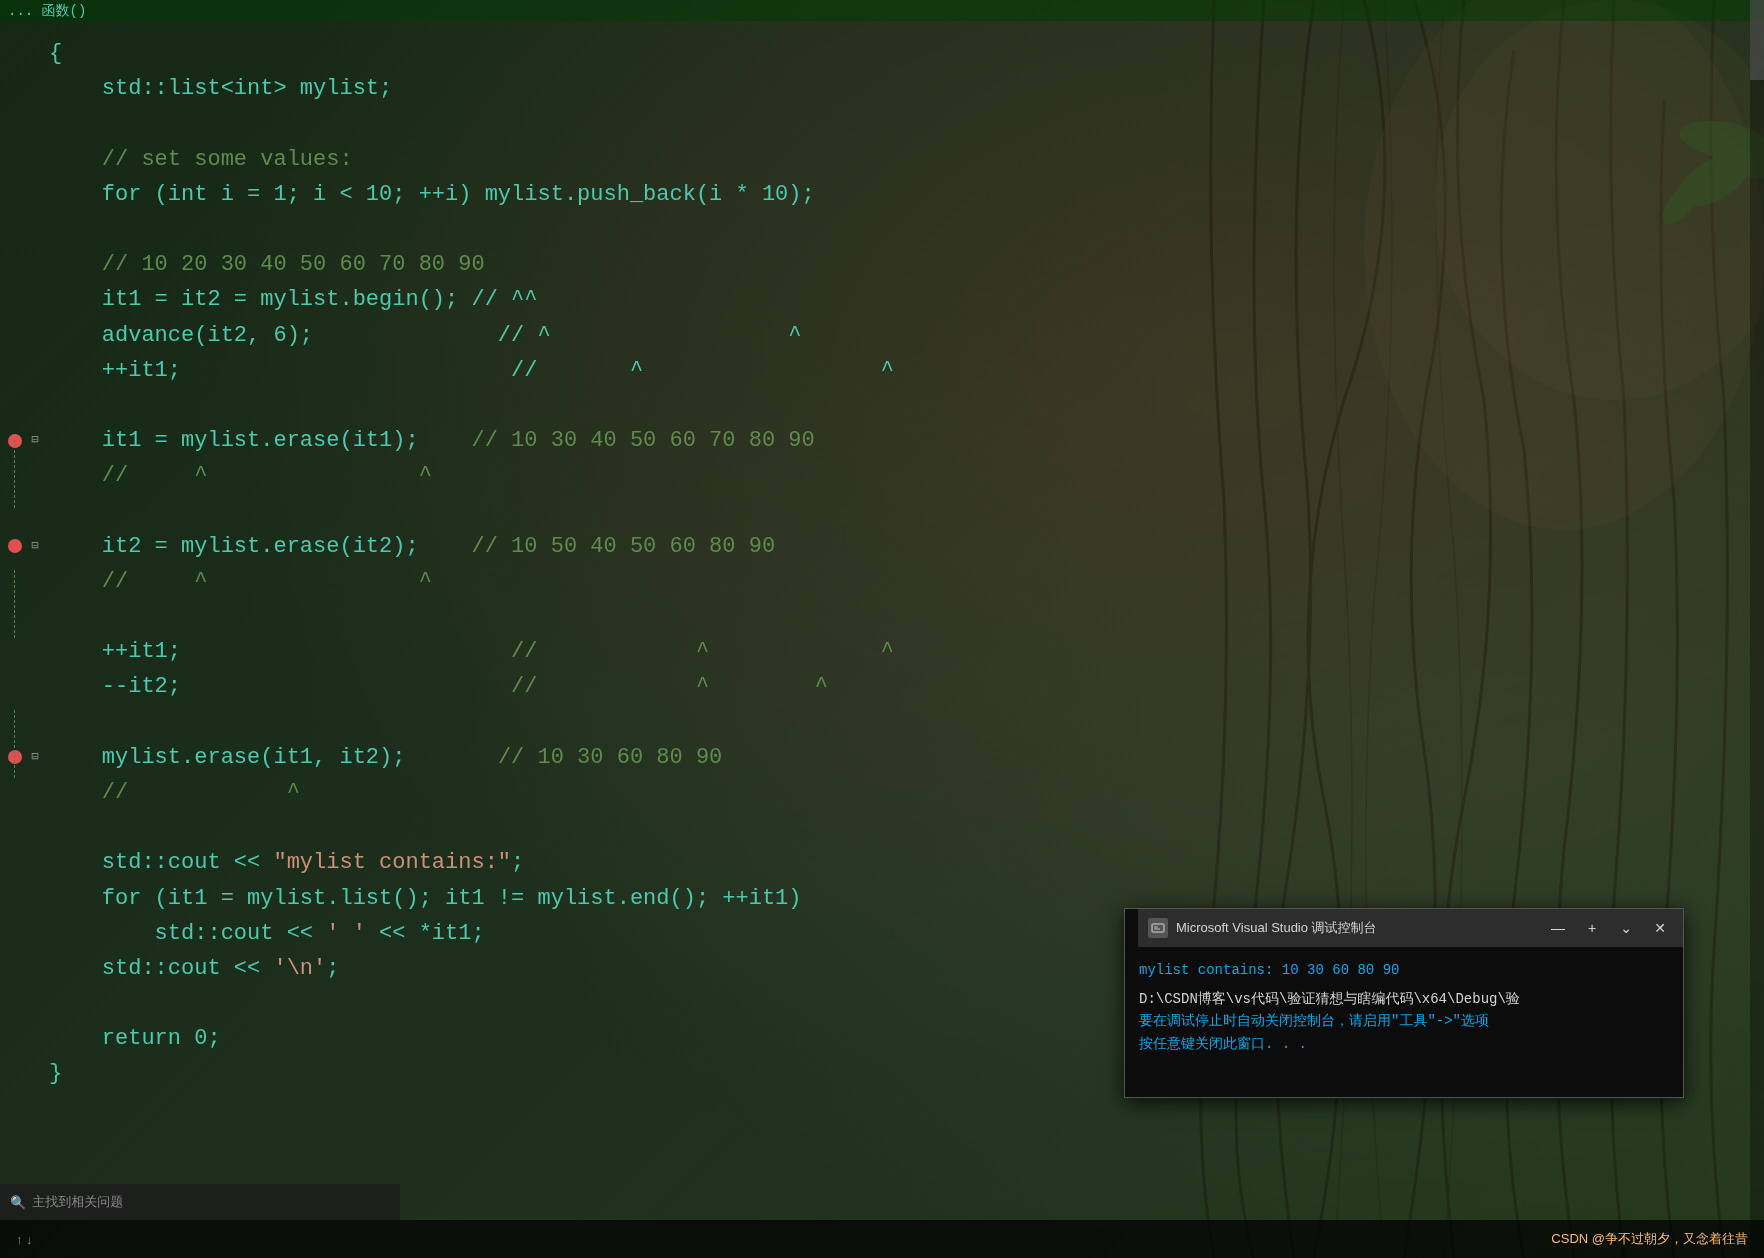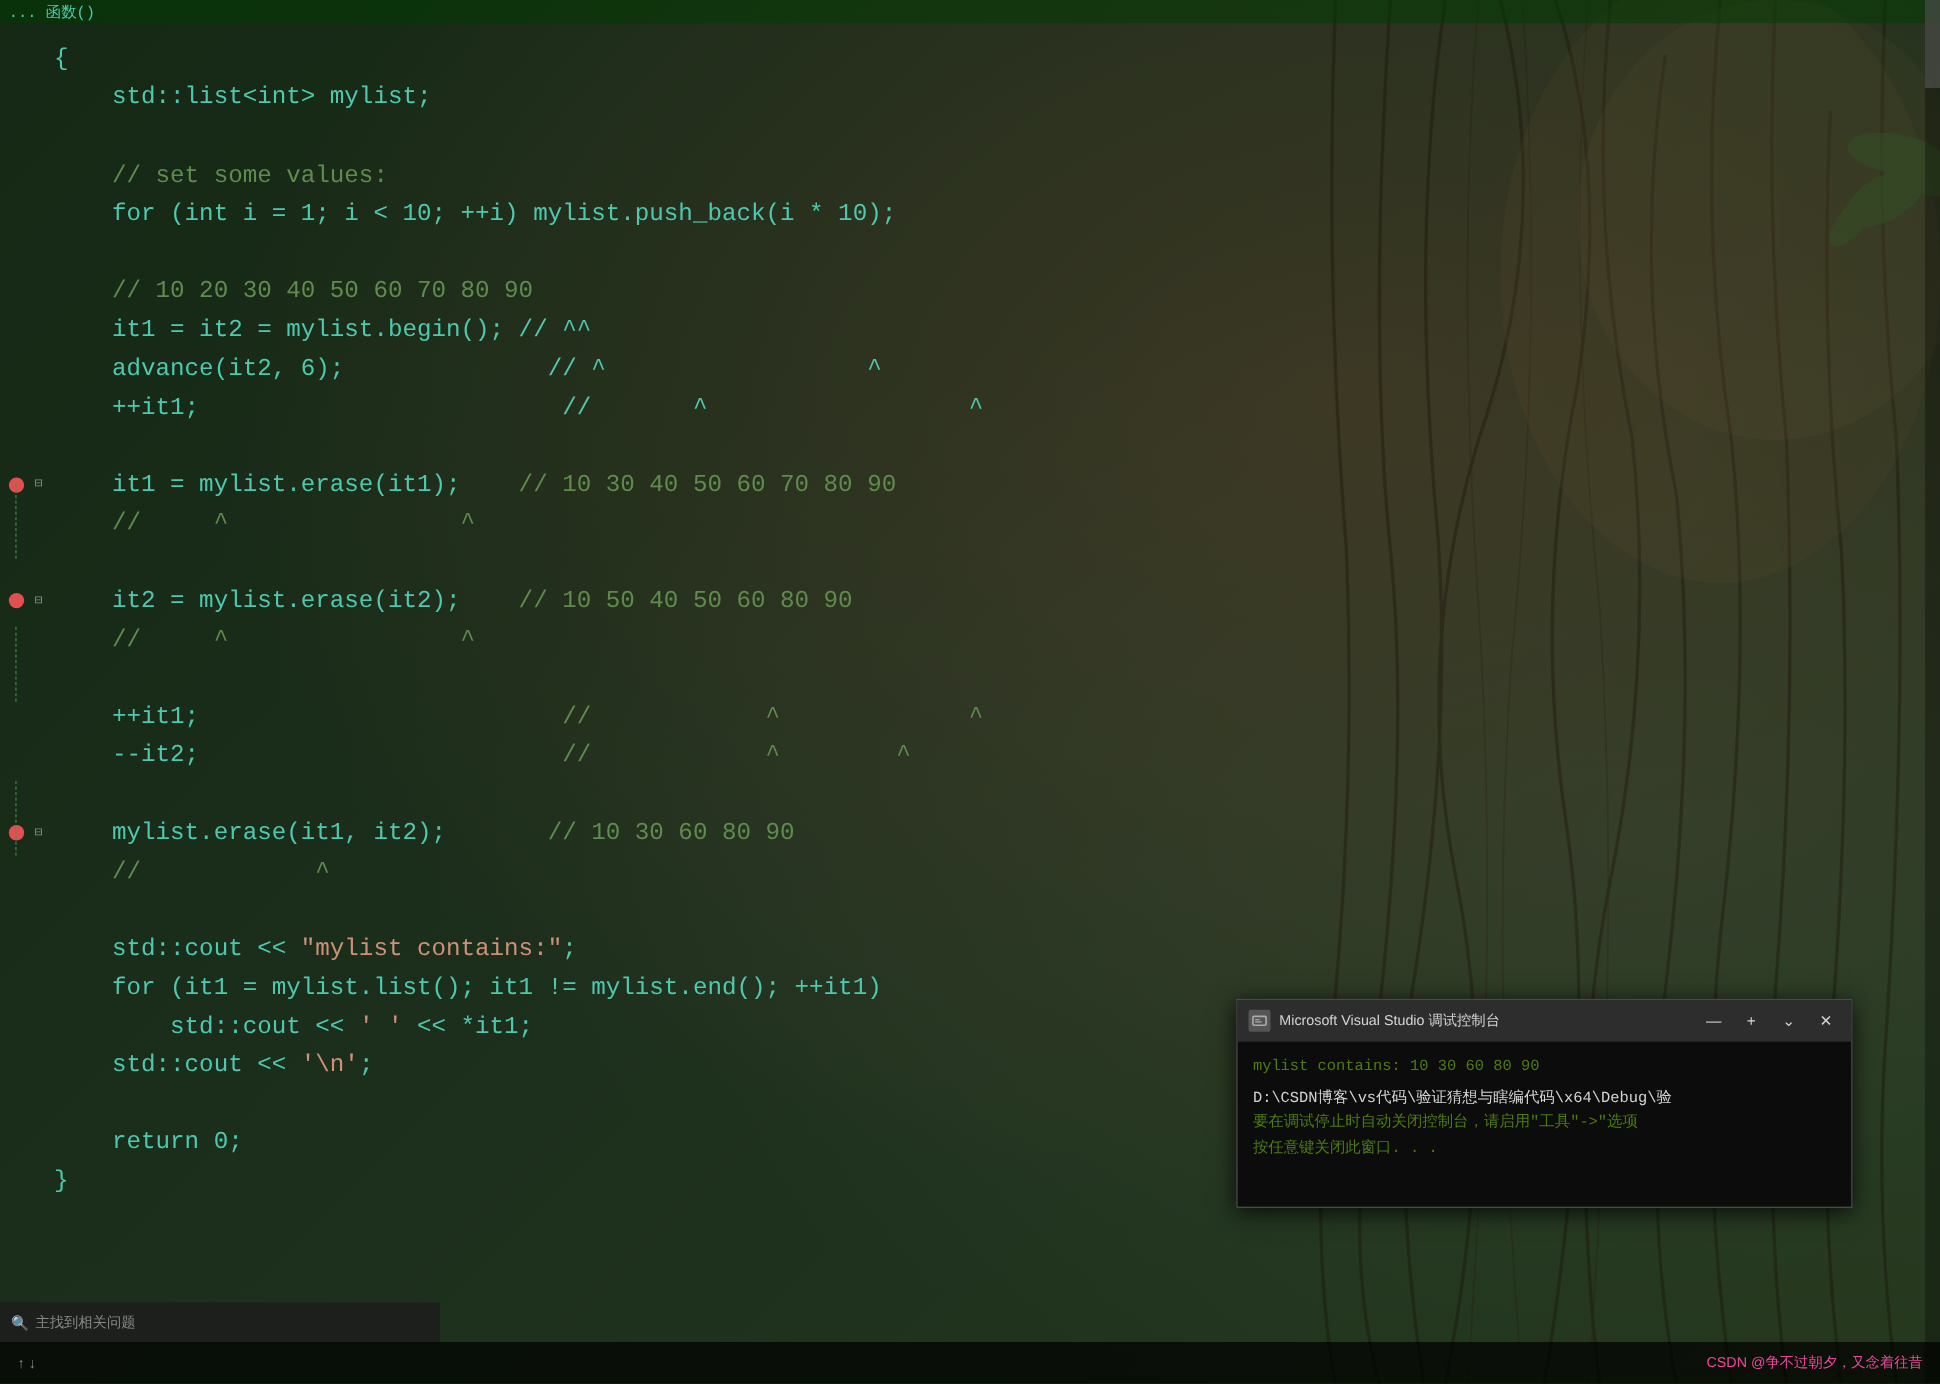--- a/index.html
+++ b/index.html
@@ -118,20 +118,21 @@
       box-shadow: 0 4px 20px rgba(0,0,0,0.8);
     }
 
     .console-titlebar {
       background: #2d2d2d;
       display: flex;
       align-items: center;
       padding: 0 10px;
       gap: 8px;
       height: 38px;
+      margin-left: 13px;
     }
 
     .console-icon {
       width: 20px;
       height: 20px;
       background: #555;
       border-radius: 2px;
       display: flex;
       align-items: center;
       justify-content: center;
@@ -162,21 +163,21 @@
     .console-body {
       padding: 12px 14px;
       font-family: 'Courier New', Courier, monospace;
       font-size: 14px;
       color: #d4d4d4;
       min-height: 150px;
     }
 
     .console-output-line {
       line-height: 1.6;
-      color: #4d7c0f;
+      color: #0ea5e9;
     }
 
     .console-path-line {
       color: #d4d4d4;
       word-break: break-all;
       line-height: 1.5;
       margin-top: 8px;
     }
 
     
@@ -195,21 +196,21 @@
     }
 
     .status-text {
       color: #888;
       font-family: 'Microsoft YaHei', sans-serif;
       font-size: 13px;
     }
 
     .status-right {
       margin-left: auto;
-      color: #ec4899;
+      color: #fdba74;
       font-family: 'Microsoft YaHei', sans-serif;
       font-size: 13px;
     }
 
     
     .search-bar {
       position: absolute;
       bottom: 38px;
       left: 0;
       width: 400px;

